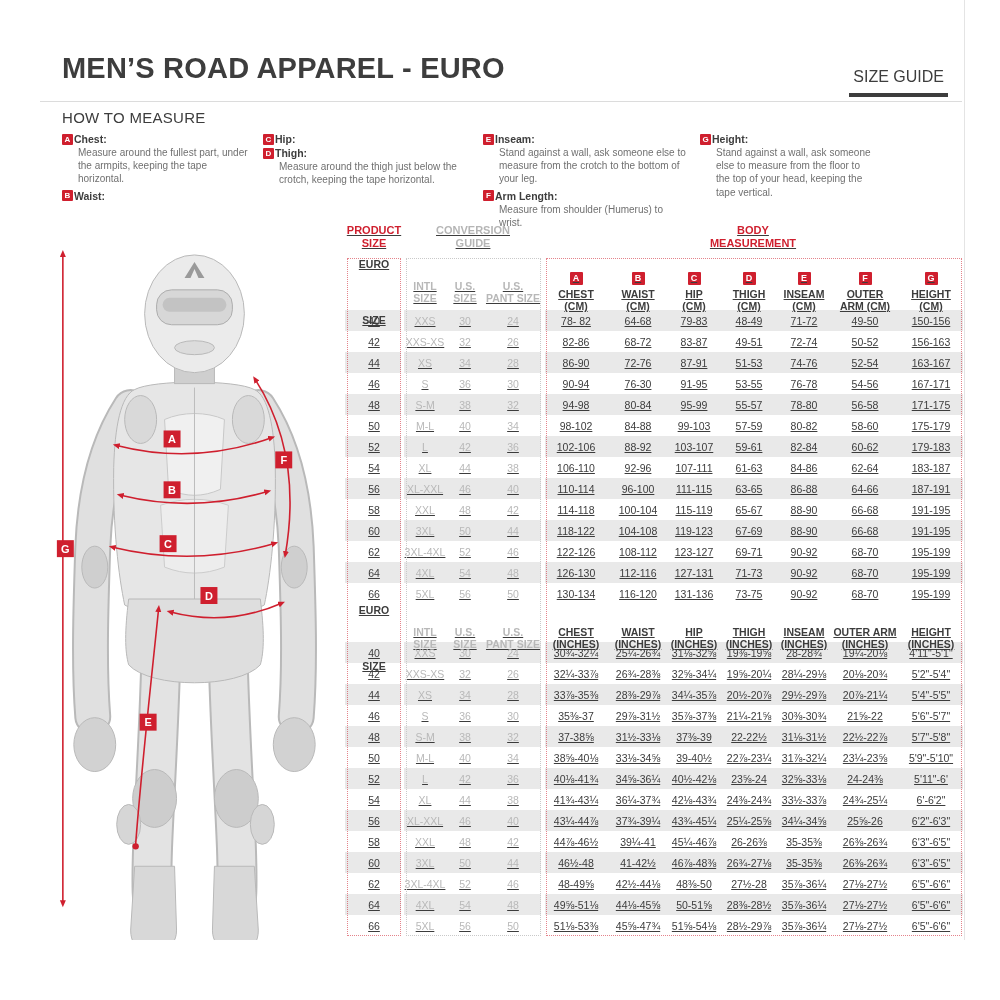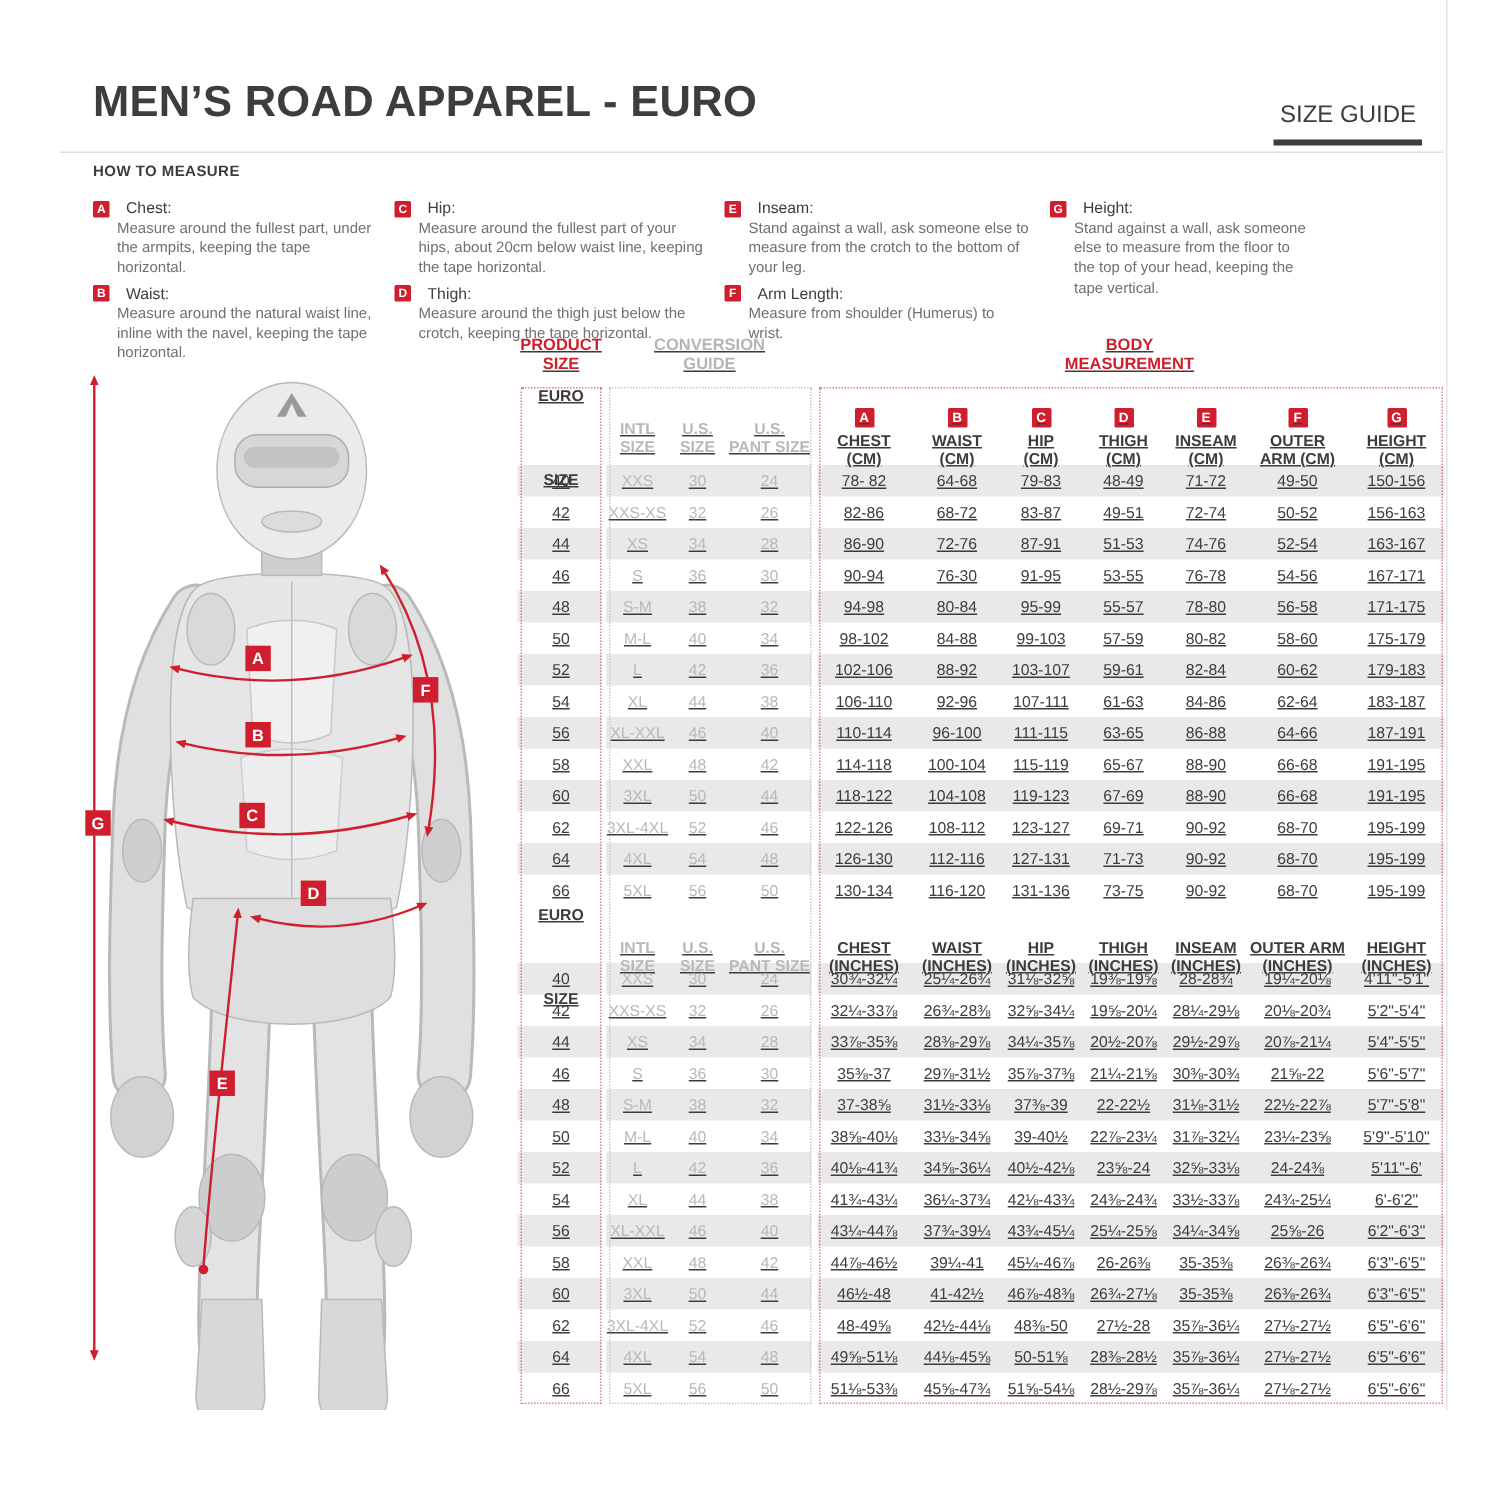--- a/index.html
+++ b/index.html
@@ -5,31 +5,31 @@
   html,body{margin:0;padding:0;background:#fff;}
   body{font-family:"Liberation Sans",sans-serif;color:#3c3c3c;}
   .page{position:relative;width:1000px;height:940px;background:#fff;overflow:hidden;}
   .page-edge{position:absolute;left:964px;top:0;width:1px;height:1000px;background:#e4e4e4;}
 
   
   .title{position:absolute;left:62px;top:52px;font-size:29px;font-weight:bold;letter-spacing:.2px;color:#3d3d3d;}
   .size-guide{position:absolute;right:52px;top:68px;font-size:16px;font-weight:normal;color:#3d3d3d;
               border-bottom:4px solid #3d3d3d;padding:0 4px 7px 4px;}
   .hrule{position:absolute;left:40px;top:101px;width:922px;height:1px;background:#dcdcdc;}
-  .how-to{position:absolute;left:62px;top:109px;font-size:10px;font-weight:bold;letter-spacing:.3px;}
+  .how-to{position:absolute;left:62px;top:109px;font-size:15px;font-weight:normal;letter-spacing:.3px;}
 
   
   #measure-row{position:absolute;left:62px;top:133px;width:840px;display:flex;}
   .mcol{flex:0 0 auto;}
   .mcol0{width:201px;} .mcol1{width:220px;} .mcol2{width:217px;} .mcol3{width:190px;}
   .mitem{margin-bottom:2px;}
   .mhead{display:flex;align-items:center;}
   .mbadge{width:11px;height:11px;background:#cf1f2e;color:#fff;font-size:8px;font-weight:bold;
           display:flex;align-items:center;justify-content:center;border-radius:1px;flex:0 0 auto;}
-  .mname{font-size:10.5px;font-weight:normal;margin-left:11px;color:#3d3d3d;}
+  .mname{font-size:10.5px;font-weight:bold;margin-left:1px;color:#3d3d3d;}
   .mdesc{font-size:10px;line-height:1.32;color:#707070;margin:1px 14px 4px 16px;}
 
   
   .table-wrap{position:absolute;left:345px;top:222px;width:618px;height:714px;text-decoration:underline;}
   .group-row{display:grid;grid-template-columns:58px 140px 420px;height:36px;}
   .gcell{display:flex;flex-direction:column;align-items:center;justify-content:flex-start;
          font-size:11px;font-weight:bold;line-height:1.15;padding-top:2px;}
   .g-red{color:#cf1f2e;} .g-gray{color:#b5b5b5;}
 
   .trow{display:grid;grid-template-columns:58px 44px 36px 60px 66px 58px 54px 56px 54px 68px 64px;align-items:center;}
@@ -72,30 +72,28 @@
             <span class="mbadge">A</span>
             <span class="mname">Chest:</span>
           </div>
           <div class="mdesc">Measure around the fullest part, under the armpits, keeping the tape horizontal.</div>
         </div>
         <div class="mitem">
           <div class="mhead">
             <span class="mbadge">B</span>
             <span class="mname">Waist:</span>
           </div>
-          <div class="mdesc">Measure around the natural waist line, inline with the navel, keeping the tape horizontal.</div>
         </div>
       </div>
       <div class="mcol mcol1">
         <div class="mitem">
           <div class="mhead">
             <span class="mbadge">C</span>
             <span class="mname">Hip:</span>
           </div>
-          <div class="mdesc">Measure around the fullest part of your hips, about 20cm below waist line, keeping the tape horizontal.</div>
         </div>
         <div class="mitem">
           <div class="mhead">
             <span class="mbadge">D</span>
             <span class="mname">Thigh:</span>
           </div>
           <div class="mdesc">Measure around the thigh just below the crotch, keeping the tape horizontal.</div>
         </div>
       </div>
       <div class="mcol mcol2">

